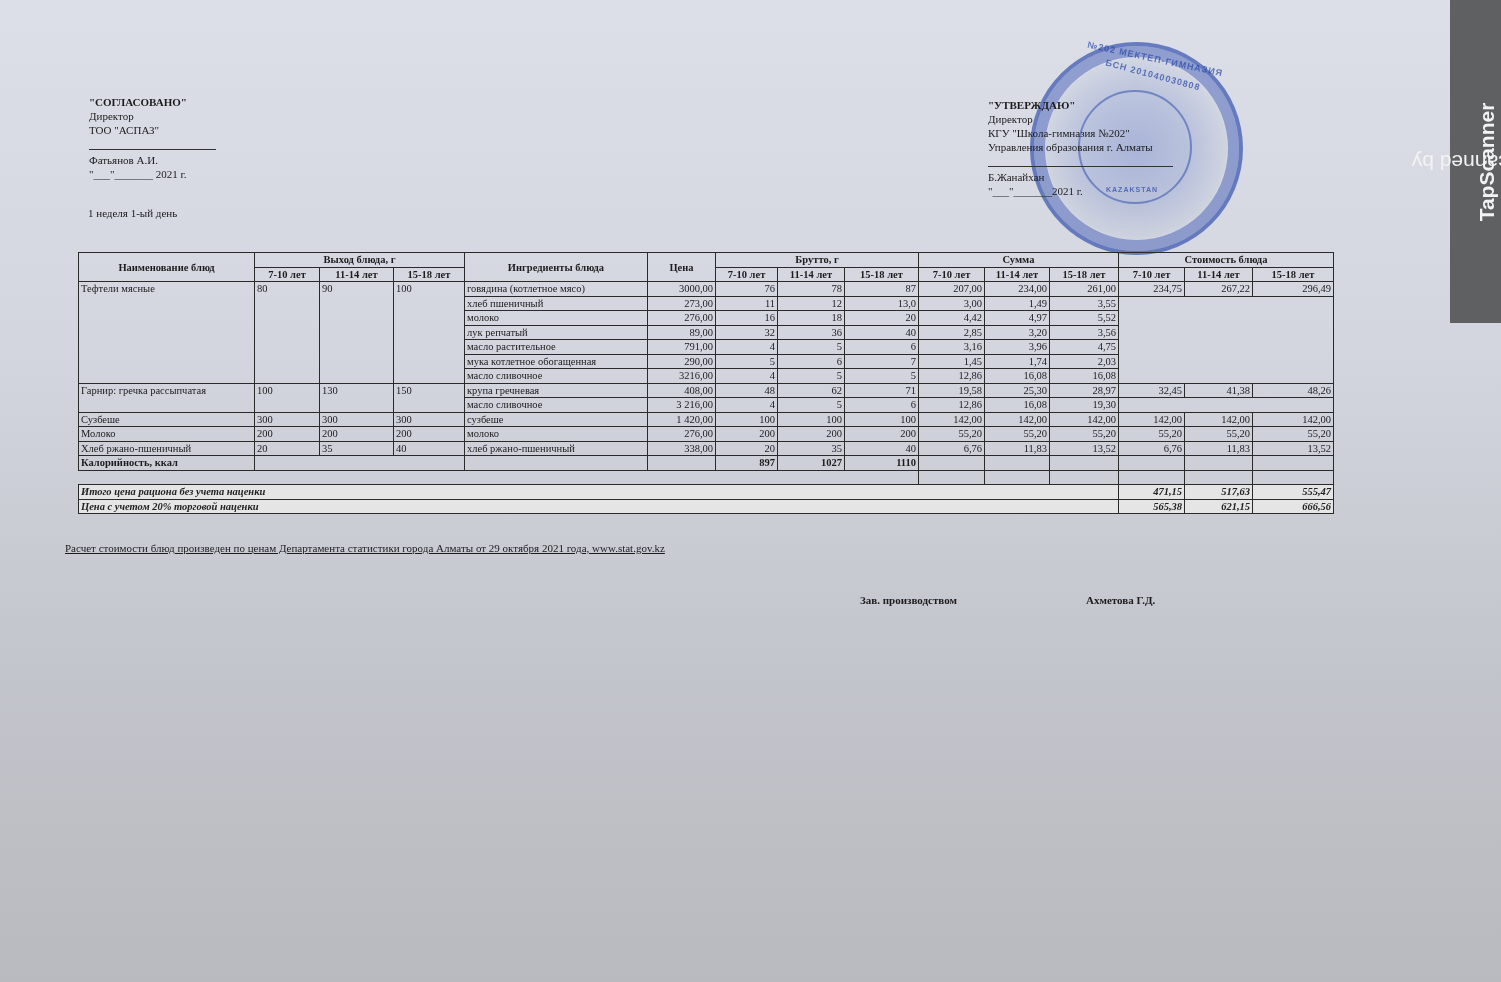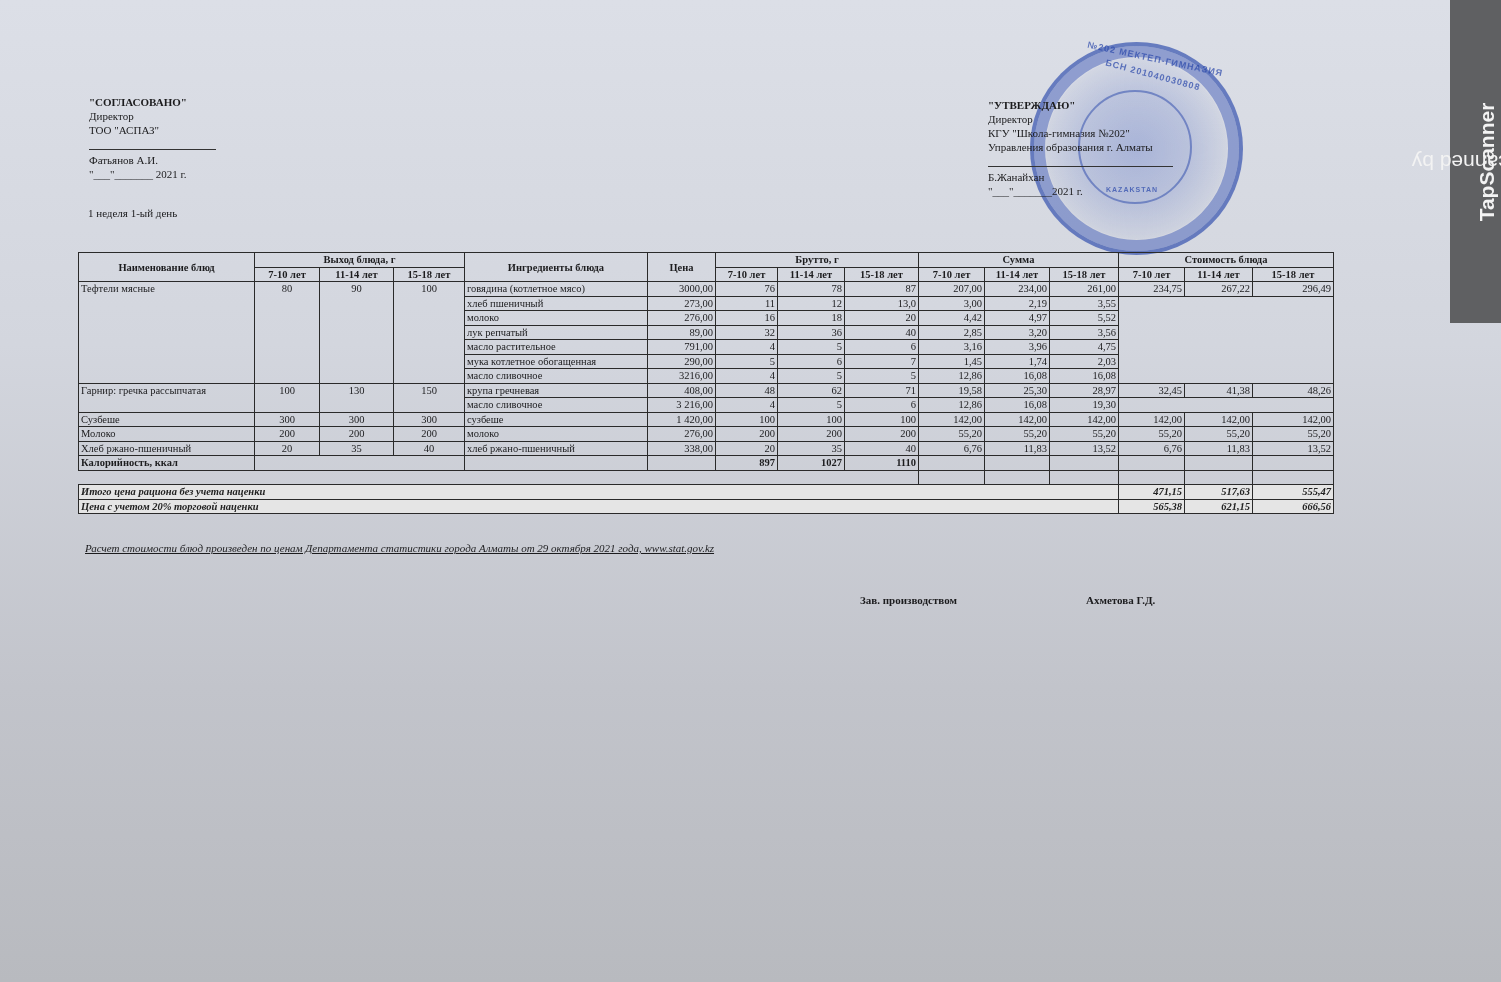--- a/index.html
+++ b/index.html
@@ -29,26 +29,26 @@
 
   table.menu {
     position:absolute; left:78px; top:252px; border-collapse:collapse;
     font-size:10.5px; line-height:13px; table-layout:fixed;padding-left:34px;
   }
   table.menu td, table.menu th {
     border:1px solid #2a2a2a; padding:0 2px; height:13.5px; white-space:nowrap; overflow:hidden;
   }
   table.menu th { font-weight:bold; text-align:center; }
   .r { text-align:right; }
-  .c { text-align:center; }
+  .c { }
   .nb { border:none !important; }
   .sum-row td { background:#e5e5e5; font-style:italic; font-weight:bold; color:#222; }
   .kcal td { font-weight:bold; }
 
-  #note1 { left:85px; top:541px; font-style:italic; text-decoration:underline; font-size:11px; }
+  #note1 { left:65px; top:541px; text-decoration:underline; font-size:11px; }
   #note2 { left:78px; top:557px; font-size:11px; }
   #sign-role { left:860px; top:593px; font-weight:bold; font-size:11px; }
   #sign-name { left:1086px; top:593px; font-weight:bold; font-size:11px; }
 
   .watermark {
     position:absolute; left:1450px; top:0; width:51px; height:323px; background:#5f6062;
     display:flex; align-items:center; justify-content:center;
   }
   .watermark span {
     display:block; transform:rotate(-90deg); white-space:nowrap; color:#f3f3f3;
@@ -150,21 +150,21 @@
           <td class="r">267,22</td>
           <td class="r">296,49</td>
         </tr>
         <tr>
           <td>хлеб пшеничный</td>
           <td class="r">273,00</td>
           <td class="r">11</td>
           <td class="r">12</td>
           <td class="r">13,0</td>
           <td class="r">3,00</td>
-          <td class="r">2,19</td>
+          <td class="r">1,49</td>
           <td class="r">3,55</td>
           <td class="nb" colspan="3" rowspan="6" style="border-right:1px solid #2a2a2a !important"></td>
         </tr>
         <tr>
           <td>молоко</td>
           <td class="r">276,00</td>
           <td class="r">16</td>
           <td class="r">18</td>
           <td class="r">20</td>
           <td class="r">4,42</td>

